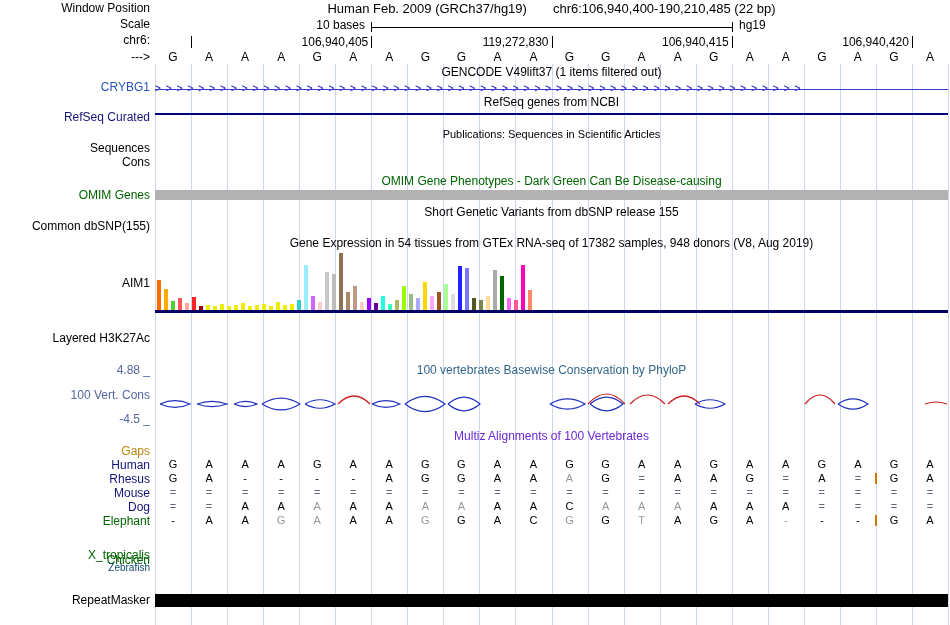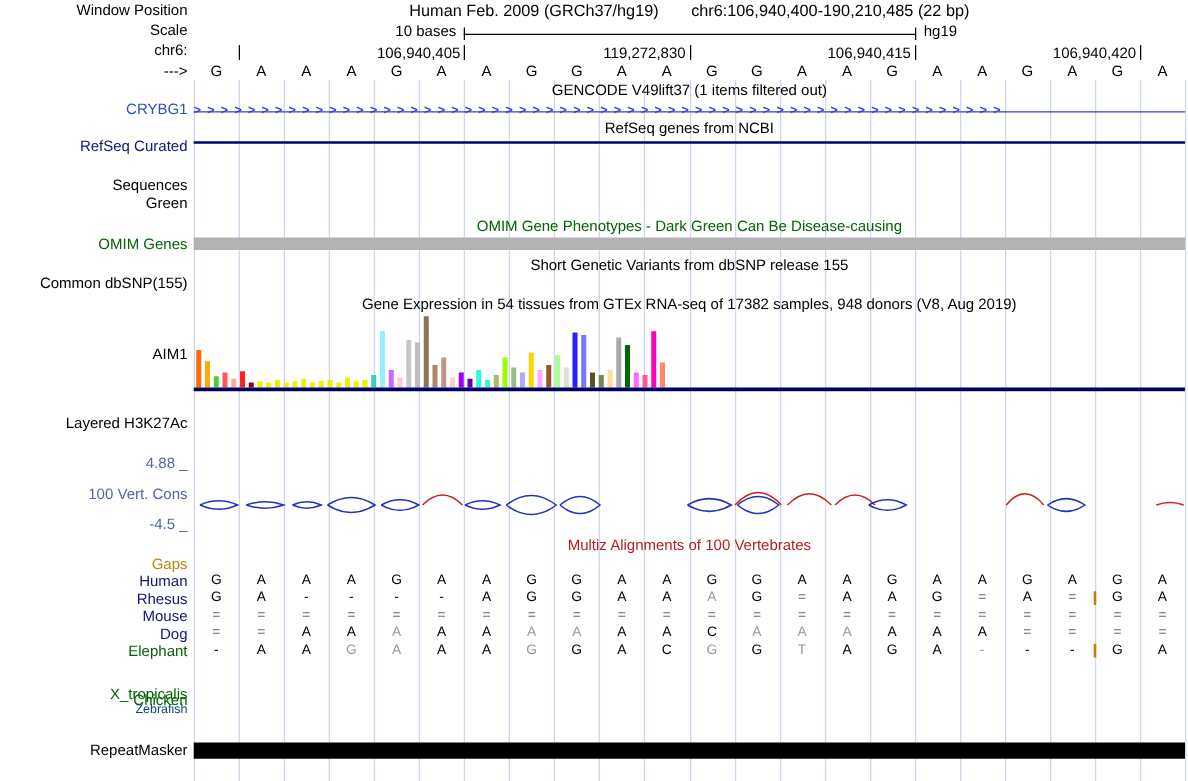--- a/index.html
+++ b/index.html
@@ -14,39 +14,41 @@
 
 <div id="app">
 
   <div class="lbl" style="top:2px">Window Position</div>
   <div class="lbl" style="top:18px">Scale</div>
   <div class="lbl" style="top:34px">chr6:</div>
   <div class="lbl" style="top:51px">---&gt;</div>
   <div class="lbl" style="top: 81px; color: rgb(42, 82, 190);">CRYBG1</div>
   <div class="lbl" style="top: 111px; color: rgb(19, 19, 122);">RefSeq Curated</div>
   <div class="lbl" style="top:142px">Sequences</div>
-  <div class="lbl" style="top:156px">Green</div>
+  <div class="lbl" style="top:156px">Cons</div>
   <div class="lbl" style="top: 189px; color: rgb(0, 100, 0);">OMIM Genes</div>
   <div class="lbl" style="top:220px">Common dbSNP(155)</div>
   <div class="lbl" style="top:277px">AIM1</div>
   <div class="lbl" style="top:332px">Layered H3K27Ac</div>
   <div class="lbl" style="top: 364px; color: rgb(85, 102, 160);">4.88 _</div>
   <div class="lbl" style="top: 389px; color: rgb(85, 102, 160);">100 Vert. Cons</div>
   <div class="lbl" style="top: 413px; color: rgb(85, 102, 160);">-4.5 _</div>
   <div class="lbl" style="top:594px">RepeatMasker</div>
 
   <div class="ttl" style="top:2px;font-size:13px">
     <span>Human Feb. 2009 (GRCh37/hg19)</span><span style="margin-left:26px">chr6:106,940,400-190,210,485 (22 bp)</span>
   </div>
   <div class="ttl" style="top:66px">GENCODE V49lift37 (1 items filtered out)</div>
   <div class="ttl" style="top:96px">RefSeq genes from NCBI</div>
+  <div class="ttl" style="top:128px;font-size:11px">Publications: Sequences in Scientific Articles</div>
   <div class="ttl" style="top: 175px; color: rgb(0, 100, 0);">OMIM Gene Phenotypes - Dark Green Can Be Disease-causing</div>
   <div class="ttl" style="top:206px">Short Genetic Variants from dbSNP release 155</div>
   <div class="ttl" style="top:237px">Gene Expression in 54 tissues from GTEx RNA-seq of 17382 samples, 948 donors (V8, Aug 2019)</div>
-  <div class="ttl" style="top: 430px; color: #b91c1c;">Multiz Alignments of 100 Vertebrates</div>
+  <div class="ttl" style="top: 364px; color: rgb(51, 103, 139);">100 vertebrates Basewise Conservation by PhyloP</div>
+  <div class="ttl" style="top: 430px; color: #6d28d9;">Multiz Alignments of 100 Vertebrates</div>
 
   <div class="abs" style="right:585px;top:18px;font-size:12px;z-index:2">10 bases</div>
   <div class="abs" style="left:739px;top:18px;font-size:12px;z-index:2">hg19</div>
 
   <div id="gfx">
       <div class="abs" style="left: 155px; top: 64px; width: 1px; height: 561px; background: rgb(204, 214, 236); z-index: 0;"></div>
       <div class="abs" style="left: 191.045px; top: 64px; width: 1px; height: 561px; background: rgb(204, 214, 236); z-index: 0;"></div>
       <div class="abs" style="left: 227.091px; top: 64px; width: 1px; height: 561px; background: rgb(204, 214, 236); z-index: 0;"></div>
       <div class="abs" style="left: 263.136px; top: 64px; width: 1px; height: 561px; background: rgb(204, 214, 236); z-index: 0;"></div>
       <div class="abs" style="left: 299.182px; top: 64px; width: 1px; height: 561px; background: rgb(204, 214, 236); z-index: 0;"></div>

